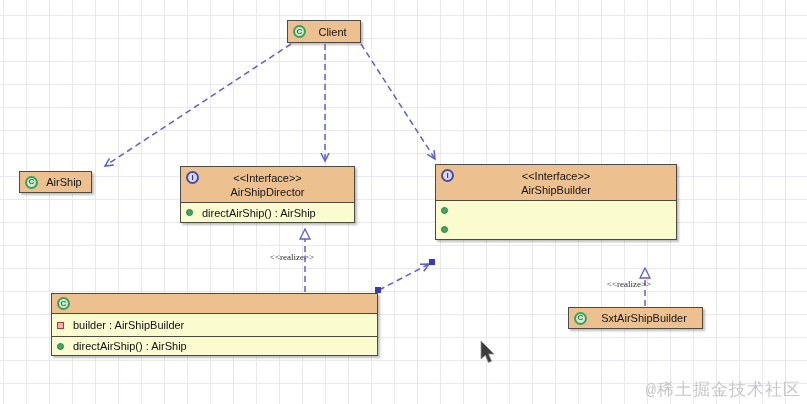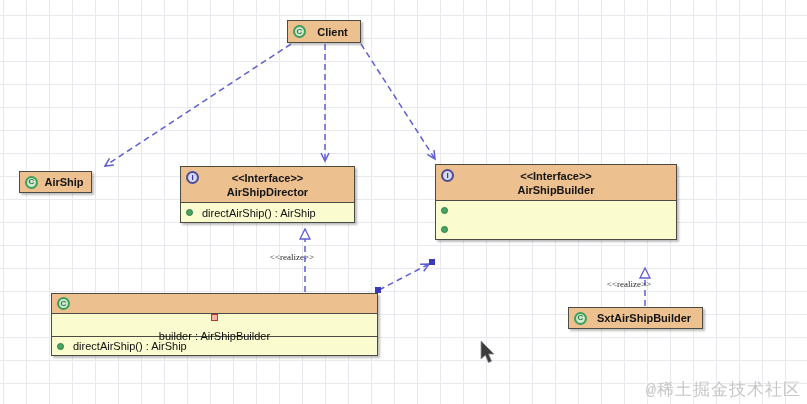--- a/index.html
+++ b/index.html
@@ -18,27 +18,27 @@
     border:1px solid #4b4b44;
     background:#fbfbd0;
     box-shadow:2px 2px 2px rgba(110,110,110,.45);
     box-sizing:border-box;
   }
   
   .hdr{
     background:#ecc08f;
     display:flex;align-items:center;gap:4px;padding:0 5px;
   }
-  .hdr .nm{flex:1;text-align:center;font-weight:bold;font-size:11px;color:#141414;white-space:nowrap;}
+  .hdr .nm{flex:1;text-align:center;font-weight:normal;font-size:11px;color:#141414;white-space:nowrap;}
   
   .hdr2{
     background:#ecc08f;position:relative;text-align:center;
     border-bottom:1px solid #4b4b44;padding:4px 0 3px;
   }
-  .hdr2 .st,.hdr2 .nm{font-weight:bold;font-size:11px;line-height:14px;color:#141414;white-space:nowrap;}
+  .hdr2 .st,.hdr2 .nm{font-weight:normal;font-size:11px;line-height:14px;color:#141414;white-space:nowrap;}
   .hdr2 .icn{position:absolute;left:5px;top:4px;}
   .cicon{
     width:13px;height:13px;border-radius:50%;flex:none;box-sizing:border-box;
     background:#cfe9cf;border:2px solid #3f9e5a;color:#267c3e;
     font-size:8px;font-weight:bold;display:flex;align-items:center;justify-content:center;line-height:1;
   }
   .iicon{
     width:13px;height:13px;border-radius:50%;flex:none;box-sizing:border-box;
     background:#d8d8f0;border:2px solid #4d4d99;color:#38388c;
     font-size:8px;font-weight:bold;display:flex;align-items:center;justify-content:center;line-height:1;
@@ -47,21 +47,21 @@
   .micon{width:7px;height:7px;border-radius:50%;background:#46a563;border:1px solid #2d7c44;box-sizing:border-box;flex:none;}
   .ficon{width:7px;height:7px;background:#f2b4a9;border:1px solid #b23a2f;box-sizing:border-box;flex:none;}
   .sep{border-top:1px solid #4b4b44;}
 
   #n-client{left:287px;top:20px;width:74px;height:23px;}
   #n-airship{left:19px;top:171px;width:73px;height:22px;}
   #n-director{left:180px;top:166px;width:175px;}
   #n-builder{left:435px;top:164px;width:242px;}
   #n-sxtdirector{left:51px;top:293px;width:327px;}
   #n-sxtdirector .hdr{height:19px;}
-  #n-sxtdirector .frow{height:22px;flex-direction:column;}
+  #n-sxtdirector .frow{height:22px;}
   #n-sxtdirector .mrow{height:18px;}
   #n-sxtbuilder{left:568px;top:307px;width:135px;height:22px;}
 
   .edge-label{
     position:absolute;font-size:9px;color:#2a2a2a;white-space:nowrap;
     text-align:center;width:64px;font-family:Liberation Serif, serif;
   }
   #lbl-realize-left{left:260px;top:252px;}
   #lbl-realize-right{left:597px;top:279px;}
 

